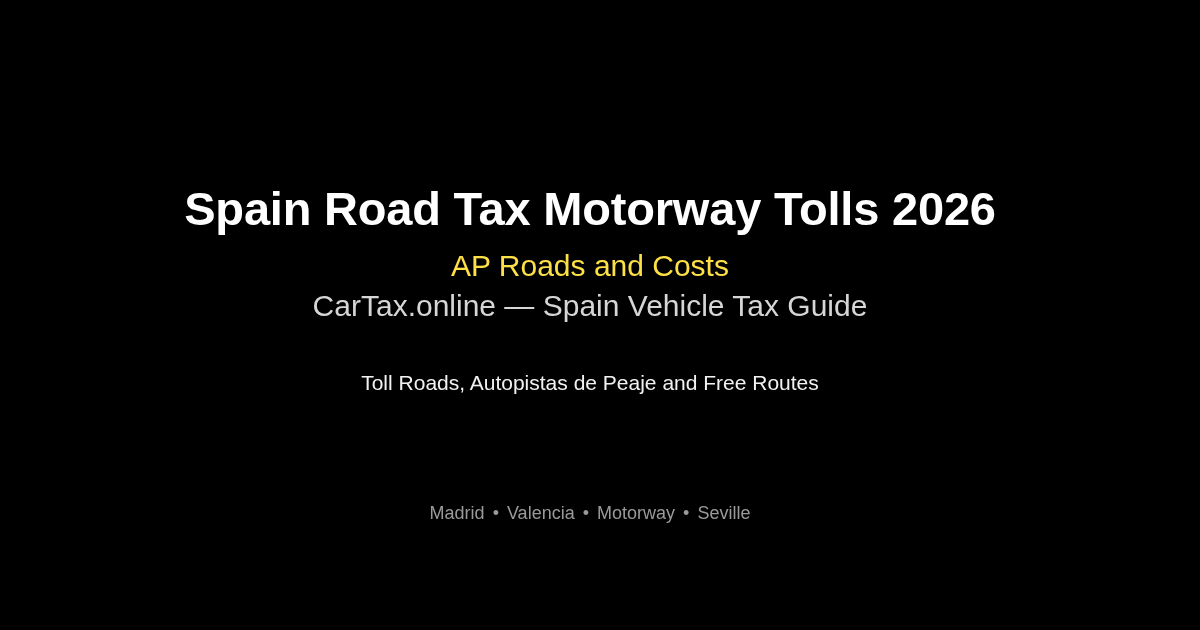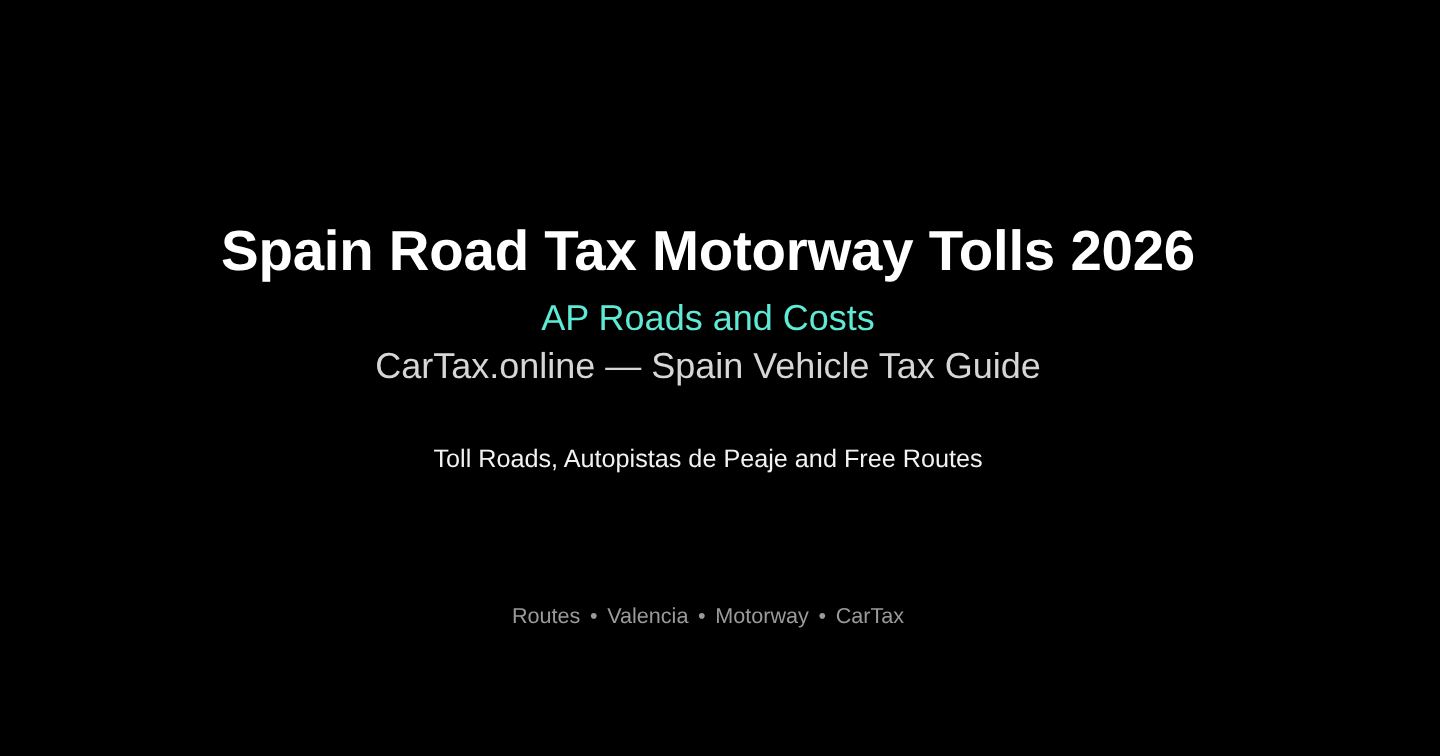--- a/index.html
+++ b/index.html
@@ -50,21 +50,21 @@
   }
 
   .subtitle {
     position: absolute;
     left: 0;
     right: 0;
     top: 224px;
     font-size: 30px;
     line-height: 1.1;
     font-weight: 400;
-    color: #5eead4;
+    color: #fde047;
     white-space: nowrap;
   }
 
   .brandline {
     position: absolute;
     left: 0;
     right: 0;
     top: 288px;
     font-size: 30px;
     line-height: 1.2;
@@ -111,23 +111,23 @@
 
     <h1 class="title">Spain Road Tax Motorway Tolls 2026</h1>
 
     <h2 class="subtitle">AP Roads and Costs</h2>
 
     <div class="brandline">CarTax.online — Spain Vehicle Tax Guide</div>
 
     <div class="descline">Toll Roads, Autopistas de Peaje and Free Routes</div>
 
     <div class="cities">
-      <span>Routes</span>
+      <span>Madrid</span>
       <span class="sep">•</span>
       <span>Valencia</span>
       <span class="sep">•</span>
       <span>Motorway</span>
       <span class="sep">•</span>
-      <span>CarTax</span>
+      <span>Seville</span>
     </div>
 
   </div>
 </div>
 
 </body></html>

